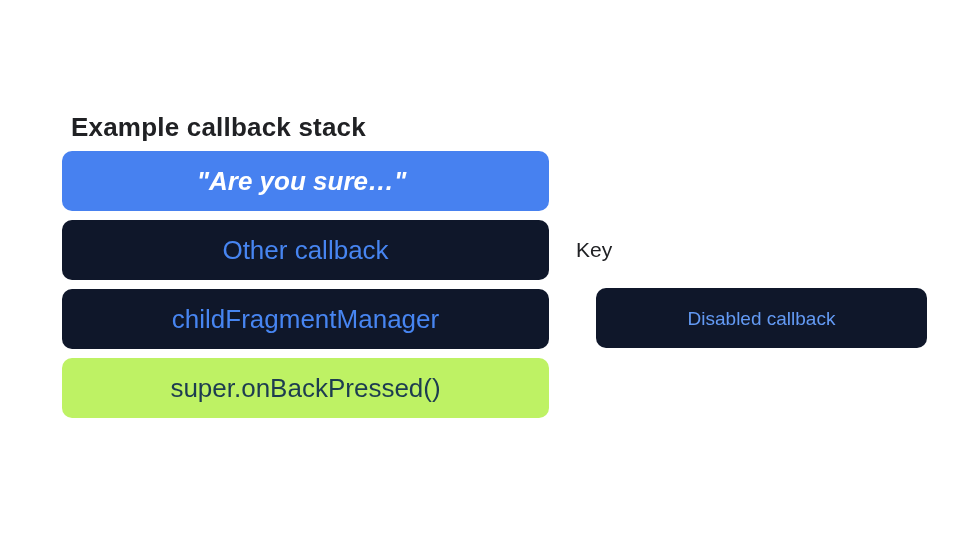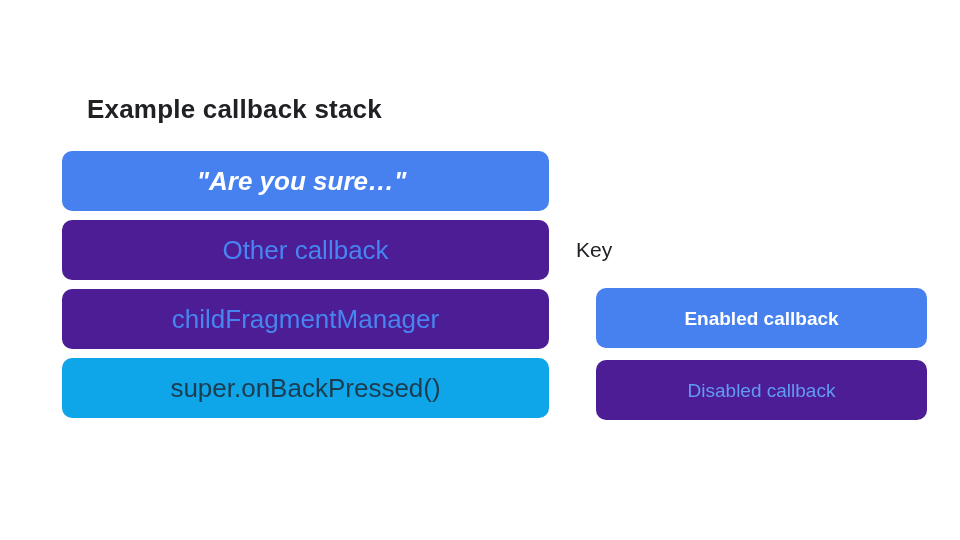--- a/index.html
+++ b/index.html
@@ -13,26 +13,25 @@
     height: 540px;
     background: #ffffff;
     overflow: hidden;
     font-family: "Liberation Sans", "DejaVu Sans", sans-serif;
   }
 
   
   .stack-title {
     position: absolute;
     left: 71px;
-    top: 94px;
+    top: 112px;
     font-size: 26px;
     font-weight: 600;
     letter-spacing: 0.2px;
     color: #202124;
-    margin-left: 16px;
   }
   .stack {
     position: absolute;
     left: 62px;
     top: 151px;
     width: 487px;
     display: flex;
     flex-direction: column;
     gap: 9px;
   }
@@ -45,26 +44,26 @@
     font-size: 26px;
     line-height: 1;
     white-space: nowrap;
   }
   .box.enabled {
     background: #4781F0;
     color: #ffffff;
     font-weight: 700;
   }
   .box.disabled {
-    background: #4c1d95;
+    background: #0f172a;
     color: #4785F1;
     font-weight: 400;
   }
   .box.system {
-    background: #0ea5e9;
+    background: #bef264;
     color: #1D3C50;
     font-weight: 400;
   }
   .box .italic {
     font-style: italic;
     margin-right: 8px;
   }
 
   
   .key-title {
@@ -102,17 +101,16 @@
       <span class="italic">"Are you sure…"</span>
     </div>
     <div class="box disabled">Other callback</div>
     <div class="box disabled">childFragmentManager</div>
     <div class="box system">super.onBackPressed()</div>
   </div>
 
   <div class="key-title">Key</div>
 
   <div class="key">
-    <div class="box enabled">Enabled callback</div>
     <div class="box disabled">Disabled callback</div>
   </div>
 
 </div>
 
 </body></html>

